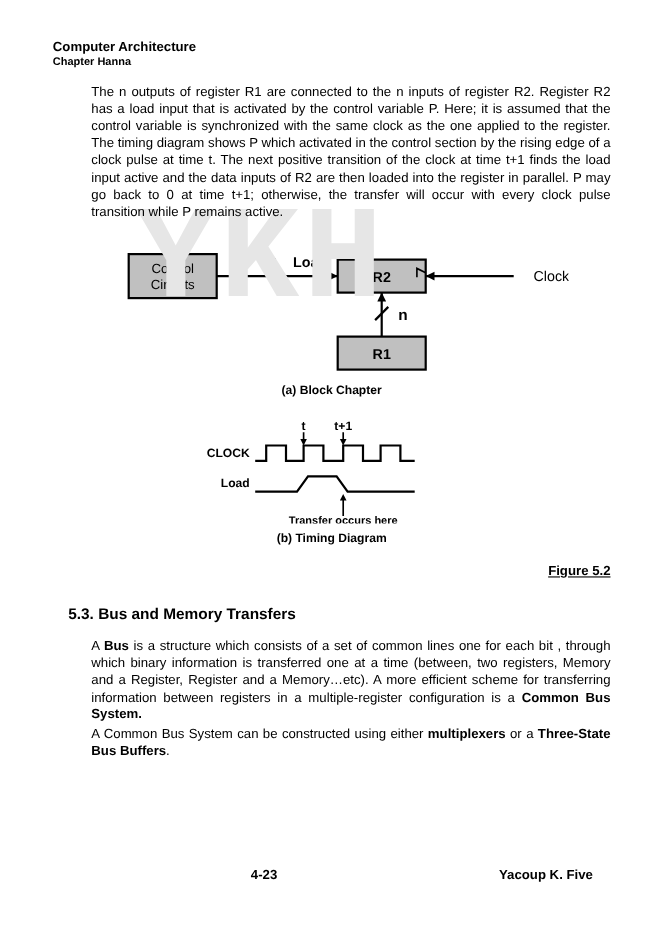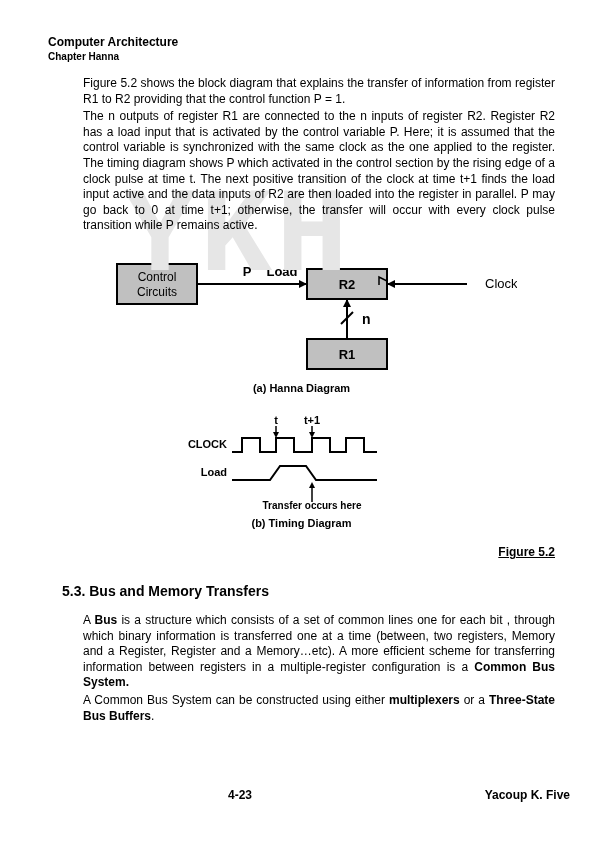--- a/index.html
+++ b/index.html
@@ -72,21 +72,21 @@
   }
   .section-heading {
     font-weight: bold;
     font-size: 14px;
     margin: 16px 0 14px 14px;
   }
   .footer-row {
     position: absolute;
     bottom: 40px;
     left: 48px;
-    right: 25px;
+    right: 56px;
     display: flex;
     justify-content: space-between;
     font-size: 12px;
     font-weight: bold;
   }
   .footer-page {
     margin-left: 180px;
   }
   .bold { font-weight: bold; }
 </style>
@@ -95,21 +95,20 @@
 
 <div class="watermark">YKH</div>
 
 <div class="page">
   <div class="header-title">Computer Architecture</div>
   <div class="header-row">
     <span>Chapter Hanna</span>
   </div>
 
   <div class="body-text">
-    <p>Figure 5.2 shows the block diagram that explains the transfer of information from register R1 to R2 providing that the control function  P = 1.</p>
     <p>The n outputs of register R1 are connected to the n inputs of register R2. Register R2 has a load input that is activated by the control variable P. Here; it is assumed that the control variable is synchronized with the same clock as the one applied to the register. The timing diagram shows P which activated in the control section by the rising edge of a clock pulse at time t. The next positive transition of the clock at time t+1 finds the load input active and the data inputs of R2 are then loaded into the register in parallel. P may go back to 0 at time t+1; otherwise, the transfer will occur with every clock pulse transition while P remains active.</p>
   </div>
 
   <div class="diagram-area">
     <svg width="430" height="120" viewBox="0 0 430 120">
 
       <rect x="30" y="10" width="80" height="40" fill="#c0c0c0" stroke="#000" stroke-width="2"></rect>
       <text x="70" y="27" text-anchor="middle" font-size="12" font-family="Arial">Control</text>
       <text x="70" y="42" text-anchor="middle" font-size="12" font-family="Arial">Circuits</text>
 
@@ -130,21 +129,21 @@
       <rect x="220" y="85" width="80" height="30" fill="#c0c0c0" stroke="#000" stroke-width="2"></rect>
       <text x="260" y="105" text-anchor="middle" font-size="13" font-weight="bold">R1</text>
 
       <line x1="260" y1="85" x2="260" y2="45" stroke="#000" stroke-width="2"></line>
       <polygon points="260,45 256,53 264,53" fill="#000"></polygon>
 
       <line x1="254" y1="70" x2="266" y2="58" stroke="#000" stroke-width="2"></line>
       <text x="275" y="70" font-size="14" font-weight="bold">n</text>
     </svg>
   </div>
-  <div class="caption-a">(a) Hanna Diagram</div>
+  <div class="caption-a">(a) Block Chapter</div>
 
   <div class="diagram-area">
     <svg width="260" height="95" viewBox="0 0 260 95">
       <text x="104" y="10" font-size="11" font-weight="bold" text-anchor="middle">t</text>
       <text x="140" y="10" font-size="11" font-weight="bold" text-anchor="middle">t+1</text>
 
       <line x1="104" y1="12" x2="104" y2="22" stroke="#000" stroke-width="1.5"></line>
       <polygon points="104,24 101,18 107,18" fill="#000"></polygon>
       <line x1="140" y1="12" x2="140" y2="22" stroke="#000" stroke-width="1.5"></line>
       <polygon points="140,24 137,18 143,18" fill="#000"></polygon>

